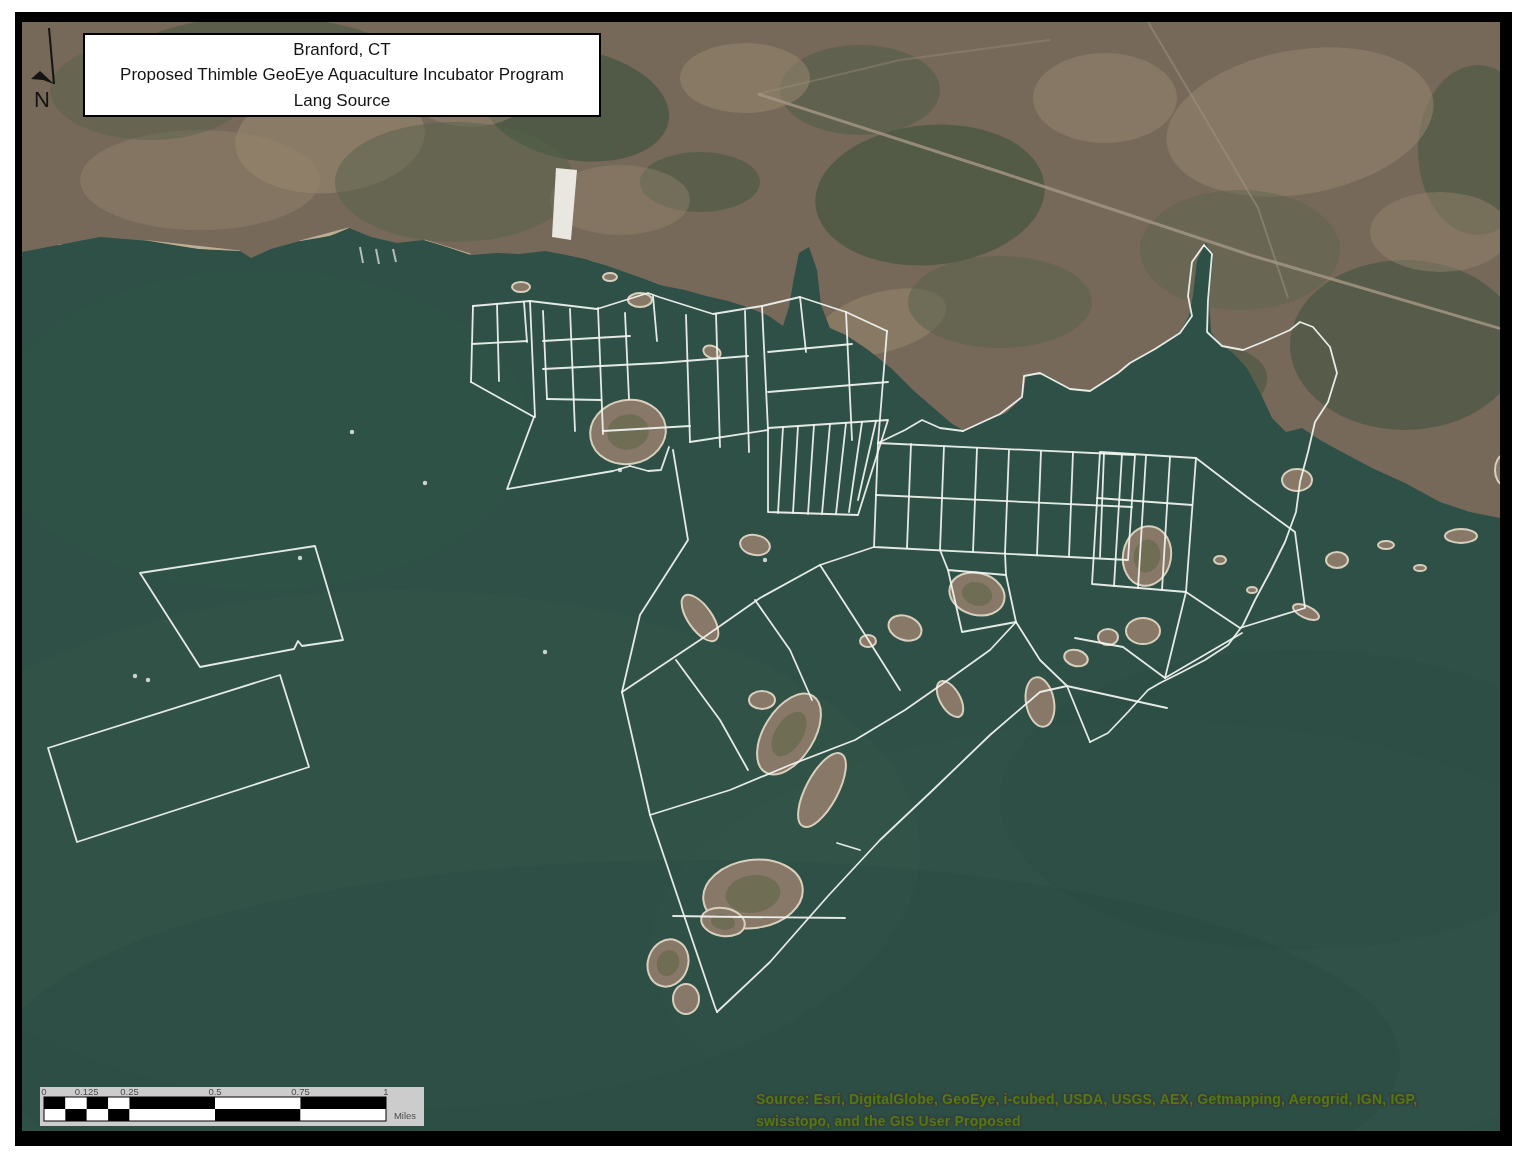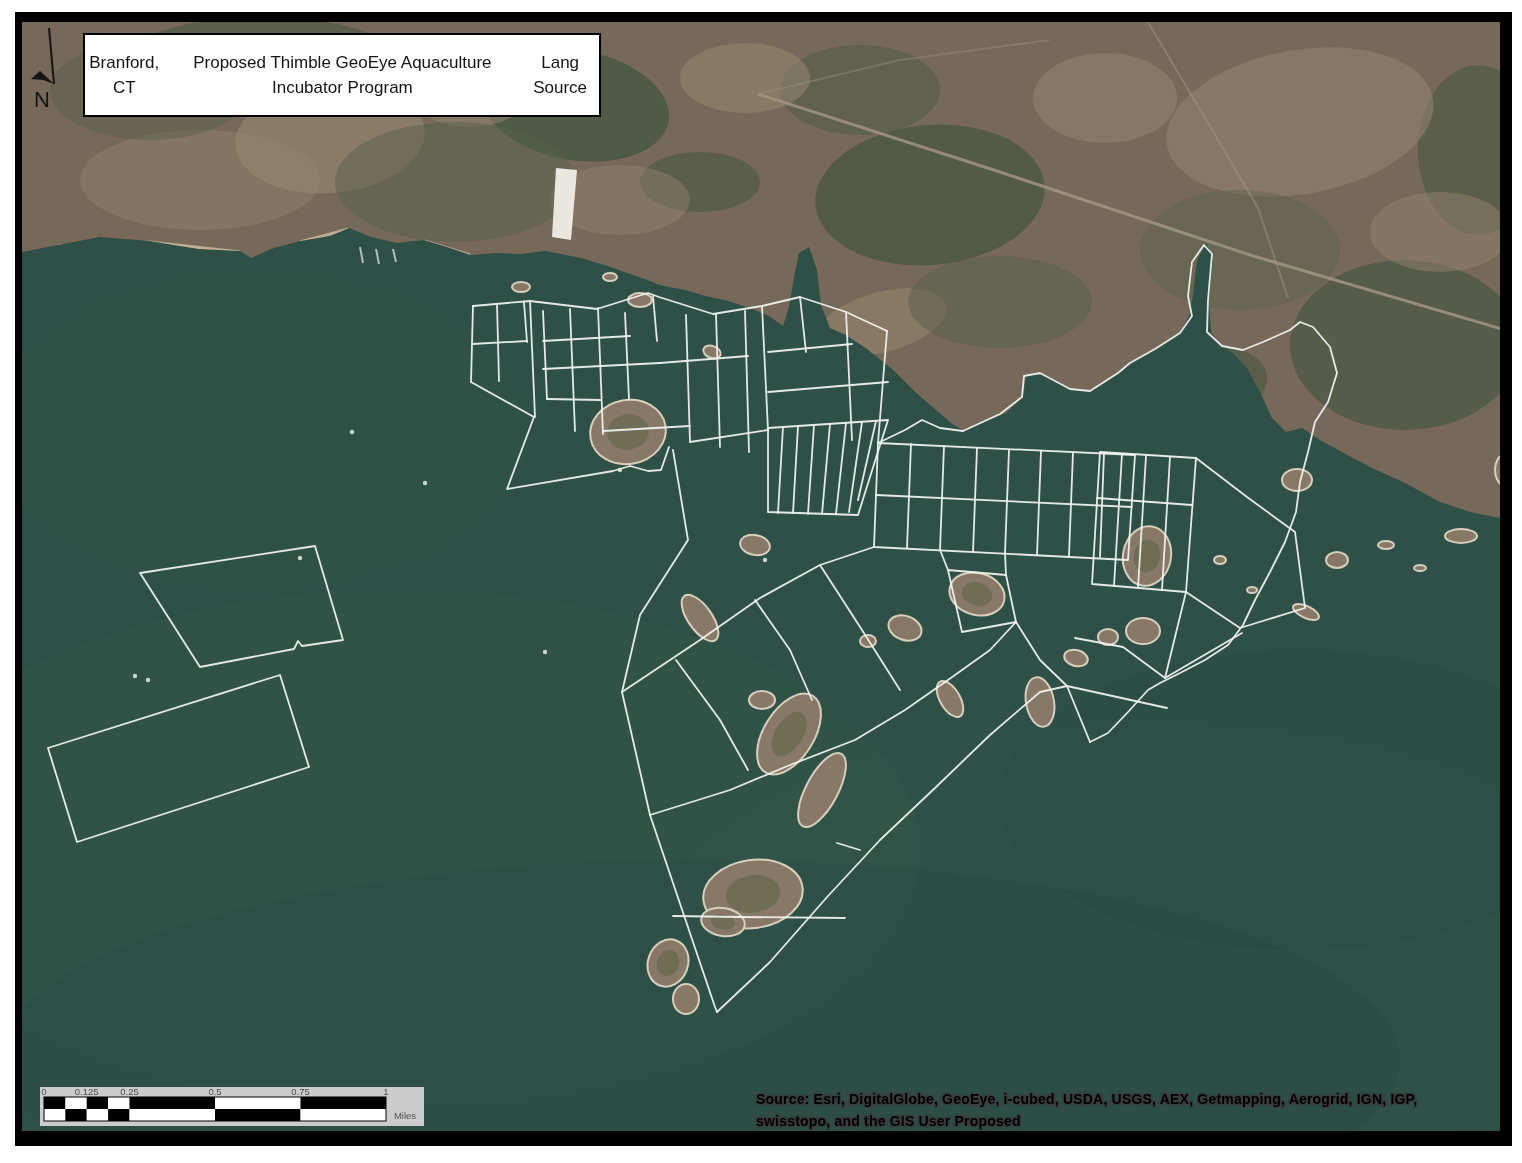--- a/index.html
+++ b/index.html
@@ -2,26 +2,26 @@
 <html><head>
 <meta charset="utf-8">
 <style>
   html,body{margin:0;padding:0;background:#ffffff;}
   body{width:1522px;height:1163px;position:relative;overflow:hidden;
        font-family:"Liberation Sans", sans-serif;}
   #map-svg{position:absolute;left:0;top:0;}
   .title-box{
     position:absolute;left:83px;top:33px;width:518px;height:84px;
     background:#ffffff;border:2px solid #000;box-sizing:border-box;
-    display:flex;flex-direction:row;align-items:center;justify-content:center;
+    display:flex;flex-direction:column;align-items:center;justify-content:center;
     font-size:17px;line-height:1.5;color:#141414;text-align:center;z-index:5;
   }
   .attribution{
     position:absolute;left:756px;top:1089px;width:752px;z-index:5;
-    font-size:14px;font-weight:700;line-height:1.55;color:#000000;
+    font-size:14px;font-weight:700;line-height:1.55;color:#4d7c0f;
     text-shadow:1px 1px 0 #3c3c3c,-1px -1px 0 #3c3c3c,1px -1px 0 #3c3c3c,-1px 1px 0 #3c3c3c,0 0 3px #2e2e2e;
     letter-spacing:.2px;
   }
 </style>
 </head>
 <body>
 
 <svg id="map-svg" width="1522" height="1163" viewBox="0 0 1522 1163">
     <defs>
       <clipPath id="mapclip">

